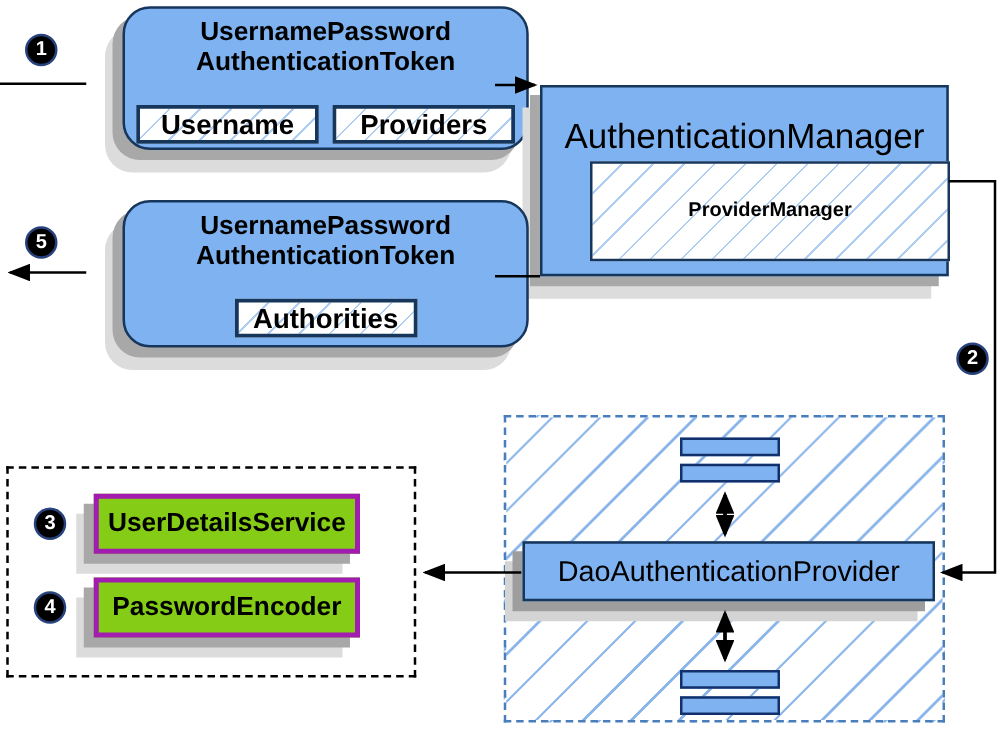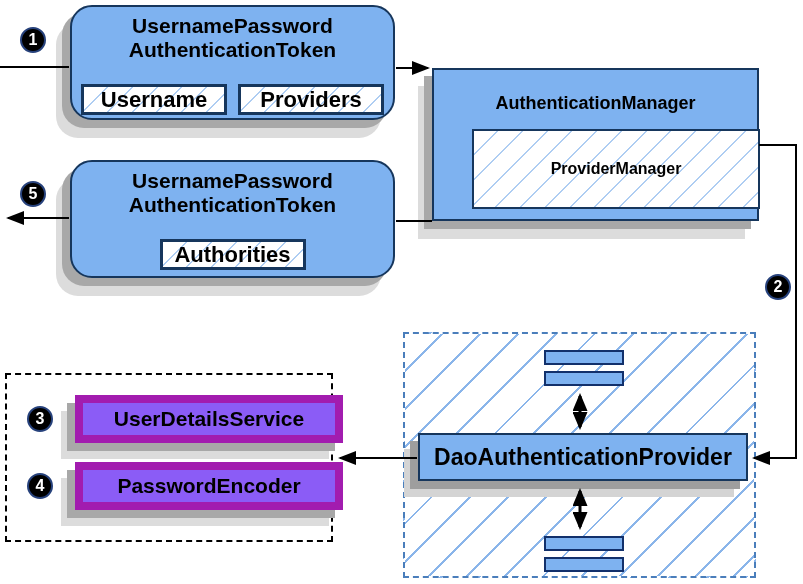--- a/index.html
+++ b/index.html
@@ -30,21 +30,21 @@
     line-height:1;
   }
 
   
   .bluebox {
     position:absolute; z-index:2;
     background:#7eb2f0;
     border:2px solid #16365c;
     box-shadow:-8px 8px 0 0 #a8a8a8, -14px 18px 0 0 #dcdcdc;
   }
-  .rounded { border-radius:22px; }
+  .rounded { border-radius:22px;margin-left:28px; }
 
   .token-title {
     margin-top:7px;
     text-align:center;
     font-size:21px; font-weight:700; line-height:24px;
     white-space:pre-line;
   }
   .fields {
     position:absolute; left:0; right:0; top:77px;
     display:flex; justify-content:center; gap:11px;
@@ -66,21 +66,21 @@
   }
   .hatch-big {
     background-color:#fff;
     background-image:repeating-linear-gradient(135deg,
       rgba(0,0,0,0) 0px, rgba(0,0,0,0) 25px,
       #8ab5ea 25px, #8ab5ea 27px);
   }
 
   .mgr-title {
     margin-top:23px; text-align:center;
-    font-size:18px; font-weight:700;
+    font-size:28px; font-weight:400;
   }
   .mgr-inner {
     position:absolute; left:38px; top:59px; width:288px; height:80px;
     border:2px solid #16365c;
     display:flex; align-items:center; justify-content:center;
     font-size:16px; font-weight:700;
   }
 
   .group-label {
     position:absolute; left:430px; top:264px; width:300px; z-index:2;
@@ -97,31 +97,31 @@
   .bar {
     position:absolute; left:139px; width:80px; height:15px;
     background:#7eb2f0; border:2px solid #12306b;
   }
 
   .provider-main {
     position:absolute; left:418px; top:433px; width:330px; height:48px; z-index:3;
     background:#7eb2f0; border:2px solid #16365c;
     box-shadow:-8px 8px 0 0 #9e9e9e, -14px 16px 0 0 #d4d4d4;
     display:flex; align-items:center; justify-content:center;
-    font-size:23px; font-weight:700; white-space:nowrap;
+    font-size:23px; font-weight:400; white-space:nowrap;
   }
 
   .services-box {
     position:absolute; left:5px; top:373px; width:328px; height:169px;
     border:2px dashed #000;
     z-index:2;
   }
   .service {
-    position:absolute; left:68px; width:268px; height:48px;
-    background:#8b5cf6; border:8px solid #a21caf;
+    position:absolute; left:68px; width:213px; height:48px;
+    background:#84cc16; border:4px solid #a21caf;
     box-shadow:-8px 8px 0 0 #a8a8a8, -14px 16px 0 0 #dcdcdc;
     display:flex; align-items:center; justify-content:center;
     font-size:21px; font-weight:700; white-space:nowrap;
   }
 </style>
 </head>
 <body>
 
 <div class="canvas">
 

